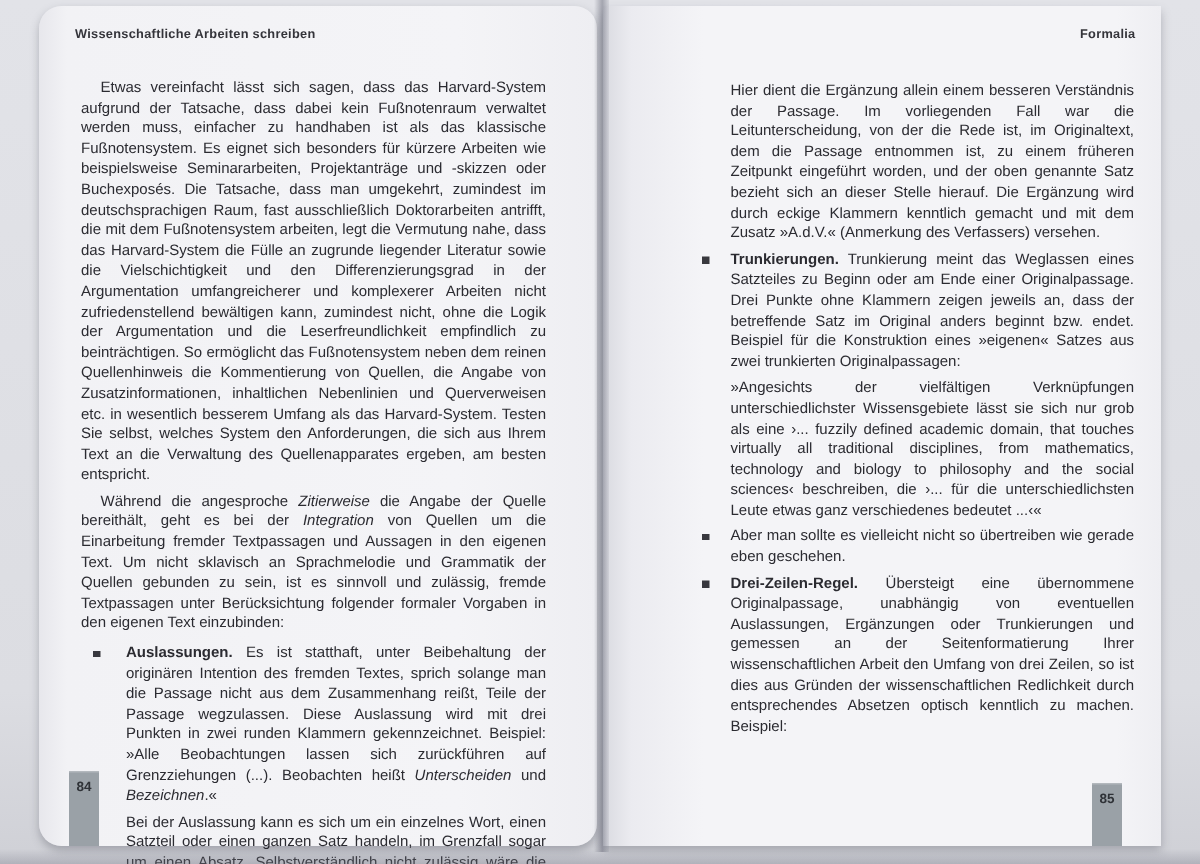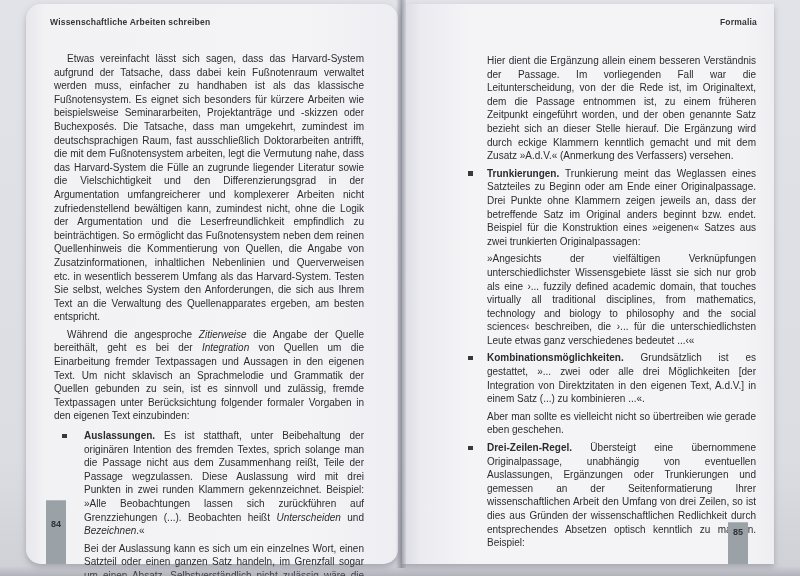--- a/index.html
+++ b/index.html
@@ -48,21 +48,21 @@
   .sq{position:absolute;top:4.5px;width:4.5px;height:4.5px;background:#38383e;}
   .tc-left .sq{left:-18px;}
   .tc-right .sq{left:-15px;}
   b.term{font-weight:bold;}
   i{font-style:italic;}
   .page-tab{
     position:absolute;bottom:0;width:20px;background:#9aa1a7;
     color:#2f3237;font-size:9px;font-weight:bold;text-align:center;
     box-shadow:inset 0 1px 0 rgba(255,255,255,.25);
   }
-  .tab-left{left:20px;height:45px;padding-top:19px;}
+  .tab-left{left:20px;height:45px;padding-top:5px;}
   .tab-right{left:326px;height:37px;padding-top:5px;}
 </style>
 </head>
 <body>
 
 <div class="spread">
 
   <div class="page page-left">
     <div class="running-head rh-left">Wissenschaftliche Arbeiten schreiben</div>
 
@@ -93,21 +93,20 @@
       <p>Hier dient die Ergänzung allein einem besseren Verständnis der Passage. Im vorliegenden Fall war die Leitunterscheidung, von der die Rede ist, im Originaltext, dem die Passage entnommen ist, zu einem früheren Zeitpunkt eingeführt worden, und der oben genannte Satz bezieht sich an dieser Stelle hierauf. Die Ergänzung wird durch eckige Klammern kenntlich gemacht und mit dem Zusatz »A.d.V.« (Anmerkung des Verfassers) versehen.</p>
 
       <ul class="bullets">
         <li>
           <span class="sq"></span>
           <p><b class="term">Trunkierungen.</b><span> Trunkierung meint das Weglassen eines Satzteiles zu Beginn oder am Ende einer Originalpassage. Drei Punkte ohne Klammern zeigen jeweils an, dass der betreffende Satz im Original anders beginnt bzw. endet. Beispiel für die Konstruktion eines »eigenen« Satzes aus zwei trunkierten Originalpassagen:</span></p>
           <p>»Angesichts der vielfältigen Verknüpfungen unterschiedlichster Wissensgebiete lässt sie sich nur grob als eine ›... fuzzily defined academic domain, that touches virtually all traditional disciplines, from mathematics, technology and biology to philosophy and the social sciences‹ beschreiben, die ›... für die unterschiedlichsten Leute etwas ganz verschiedenes bedeutet ...‹«</p>
         </li>
         <li>
           <span class="sq"></span>
-          <p><b class="term">Kombinationsmöglichkeiten.</b><span> Grundsätzlich ist es gestattet, »... zwei oder alle drei Möglichkeiten [der Integration von Direktzitaten in den eigenen Text, A.d.V.] in einem Satz (...) zu kombinieren ...«.</span></p>
           <p>Aber man sollte es vielleicht nicht so übertreiben wie gerade eben geschehen.</p>
         </li>
         <li>
           <span class="sq"></span>
           <p><b class="term">Drei-Zeilen-Regel.</b><span> Übersteigt eine übernommene Originalpassage, unabhängig von eventuellen Auslassungen, Ergänzungen oder Trunkierungen und gemessen an der Seitenformatierung Ihrer wissenschaftlichen Arbeit den Umfang von drei Zeilen, so ist dies aus Gründen der wissenschaftlichen Redlichkeit durch entsprechendes Absetzen optisch kenntlich zu machen. Beispiel:</span></p>
         </li>
       </ul>
 
     </div>
 

